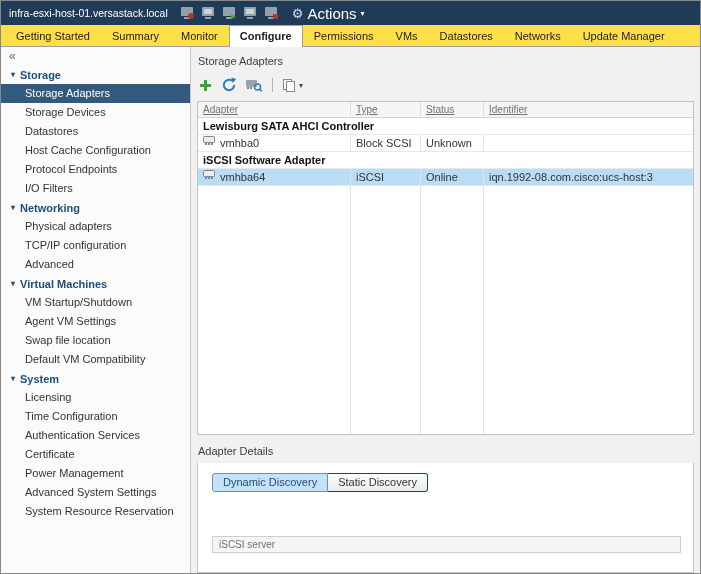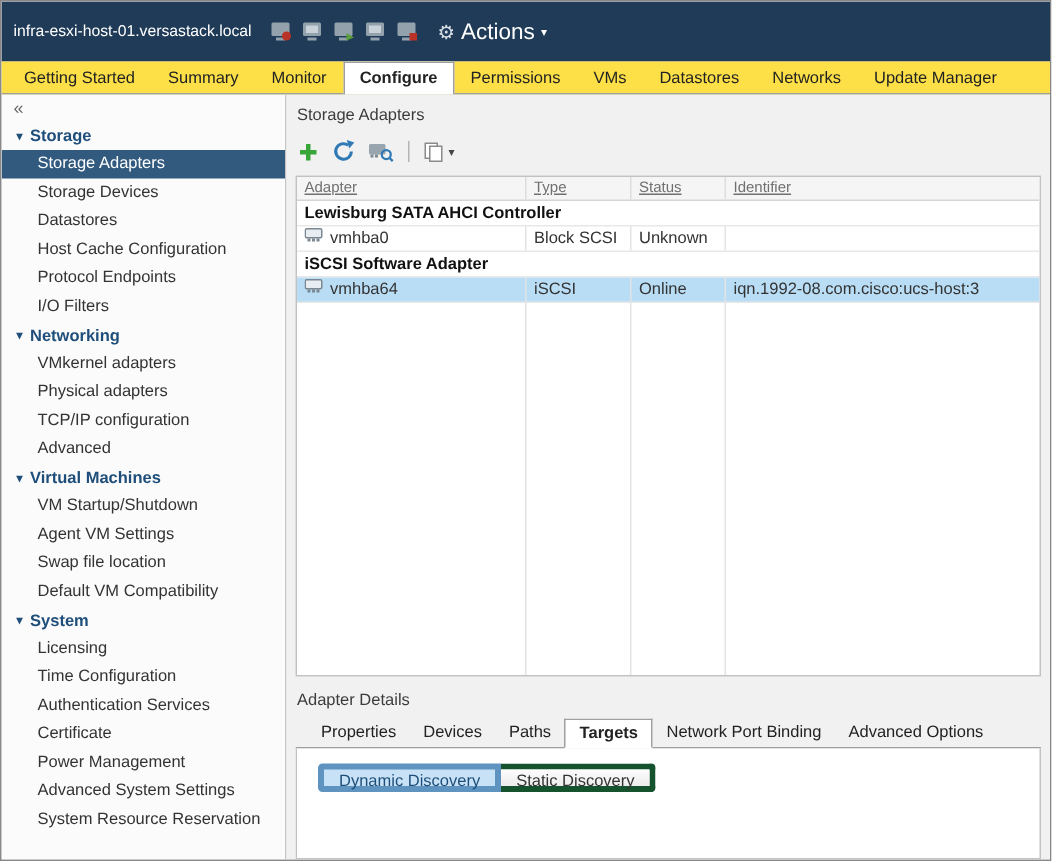--- a/index.html
+++ b/index.html
@@ -2,21 +2,21 @@
 <html><head>
 <meta charset="utf-8">
 <style>
   * { margin:0; padding:0; box-sizing:border-box; }
   body { margin:0; background:#fff; }
   .app { width:701px; height:574px; overflow:hidden; background:#fff;
          font-family:"Liberation Sans", sans-serif; font-size:11px; color:#333;
          display:flex; flex-direction:column; border:1px solid #888; }
 
   
-  .topbar { height:40px; background:#1f3b57; display:flex; align-items:center;
+  .topbar { height:24px; background:#1f3b57; display:flex; align-items:center;
             padding:0 8px; flex:0 0 auto; }
   .host-name { color:#fff; font-size:10.5px; white-space:nowrap; }
   .top-icons { display:flex; align-items:center; gap:5px; margin-left:12px; }
   .tico { width:16px; height:15px; display:inline-flex; align-items:center;
           justify-content:center; cursor:pointer; }
   .actions-menu { display:flex; align-items:center; gap:4px; margin-left:12px; cursor:pointer; }
   .gear { color:#d7dee5; font-size:13px; line-height:13px; }
   .actions-label { color:#fff; font-size:15px; }
   .caret { color:#fff; font-size:8px; }
 
@@ -75,21 +75,21 @@
   .details-title { color:#3c3c3c; margin:10px 0 6px 1px; }
   .details { flex:1; display:flex; flex-direction:column; overflow:hidden; }
   .dtabs { display:flex; padding-left:8px; height:20px; flex:0 0 20px;
            border-bottom:1px solid #9f9f9f; align-items:stretch; }
   .dtab { padding:0 9px; line-height:19px; color:#222; cursor:pointer; white-space:nowrap; }
   .dtab.active { background:#fff; border:1px solid #9f9f9f; border-bottom:1px solid #fff;
                  margin-bottom:-1px; font-weight:bold; }
   .dbody { flex:1; background:#fff; border:1px solid #c2c2c2; border-top:none;
            padding:10px 10px 0 14px; overflow:hidden; }
   .seg-group { display:inline-flex; }
-  .seg { height:19px; line-height:17px; padding:0 10px; border:4px solid #14532d;
+  .seg { height:19px; line-height:17px; padding:0 10px; border:1px solid #14532d;
          background:linear-gradient(#fdfdfd,#ececec); color:#333; cursor:pointer;
          white-space:nowrap; }
   .seg:first-child { border-radius:3px 0 0 3px; }
   .seg:last-child { border-radius:0 3px 3px 0; border-left:none; }
   .seg.active { background:#c7e2f6; border-color:#5f93c0; color:#1e4e79; }
   .iscsi-header { margin-top:44px; margin-right:2px; height:17px; background:#f5f5f5;
                   border:1px solid #cfcfcf; line-height:15px; padding-left:6px;
                   color:#707070; font-size:10px; }
 </style>
 </head>
@@ -168,21 +168,20 @@
       <div class="nav-item">Storage Devices</div>
       <div class="nav-item">Datastores</div>
       <div class="nav-item">Host Cache Configuration</div>
       <div class="nav-item">Protocol Endpoints</div>
       <div class="nav-item">I/O Filters</div>
 
       <div class="section-header">
         <span class="tri">▾</span>
         <span>Networking</span>
       </div>
-      <div class="nav-item">VMkernel adapters</div>
       <div class="nav-item">Physical adapters</div>
       <div class="nav-item">TCP/IP configuration</div>
       <div class="nav-item">Advanced</div>
 
       <div class="section-header">
         <span class="tri">▾</span>
         <span>Virtual Machines</span>
       </div>
       <div class="nav-item">VM Startup/Shutdown</div>
       <div class="nav-item">Agent VM Settings</div>
@@ -290,28 +289,20 @@
           <div class="fcell col-adapter"></div>
           <div class="fcell col-type"></div>
           <div class="fcell col-status"></div>
           <div class="fcell col-id"></div>
         </div>
       </div>
 
       <div class="details-title">Adapter Details</div>
 
       <div class="details">
-        <div class="dtabs">
-          <div class="dtab">Properties</div>
-          <div class="dtab">Devices</div>
-          <div class="dtab">Paths</div>
-          <div class="dtab active">Targets</div>
-          <div class="dtab">Network Port Binding</div>
-          <div class="dtab">Advanced Options</div>
-        </div>
         <div class="dbody">
           <div class="seg-group">
             <div class="seg active">Dynamic Discovery</div>
             <div class="seg">Static Discovery</div>
           </div>
           <div class="iscsi-header">iSCSI server</div>
         </div>
       </div>
 
     </div>

